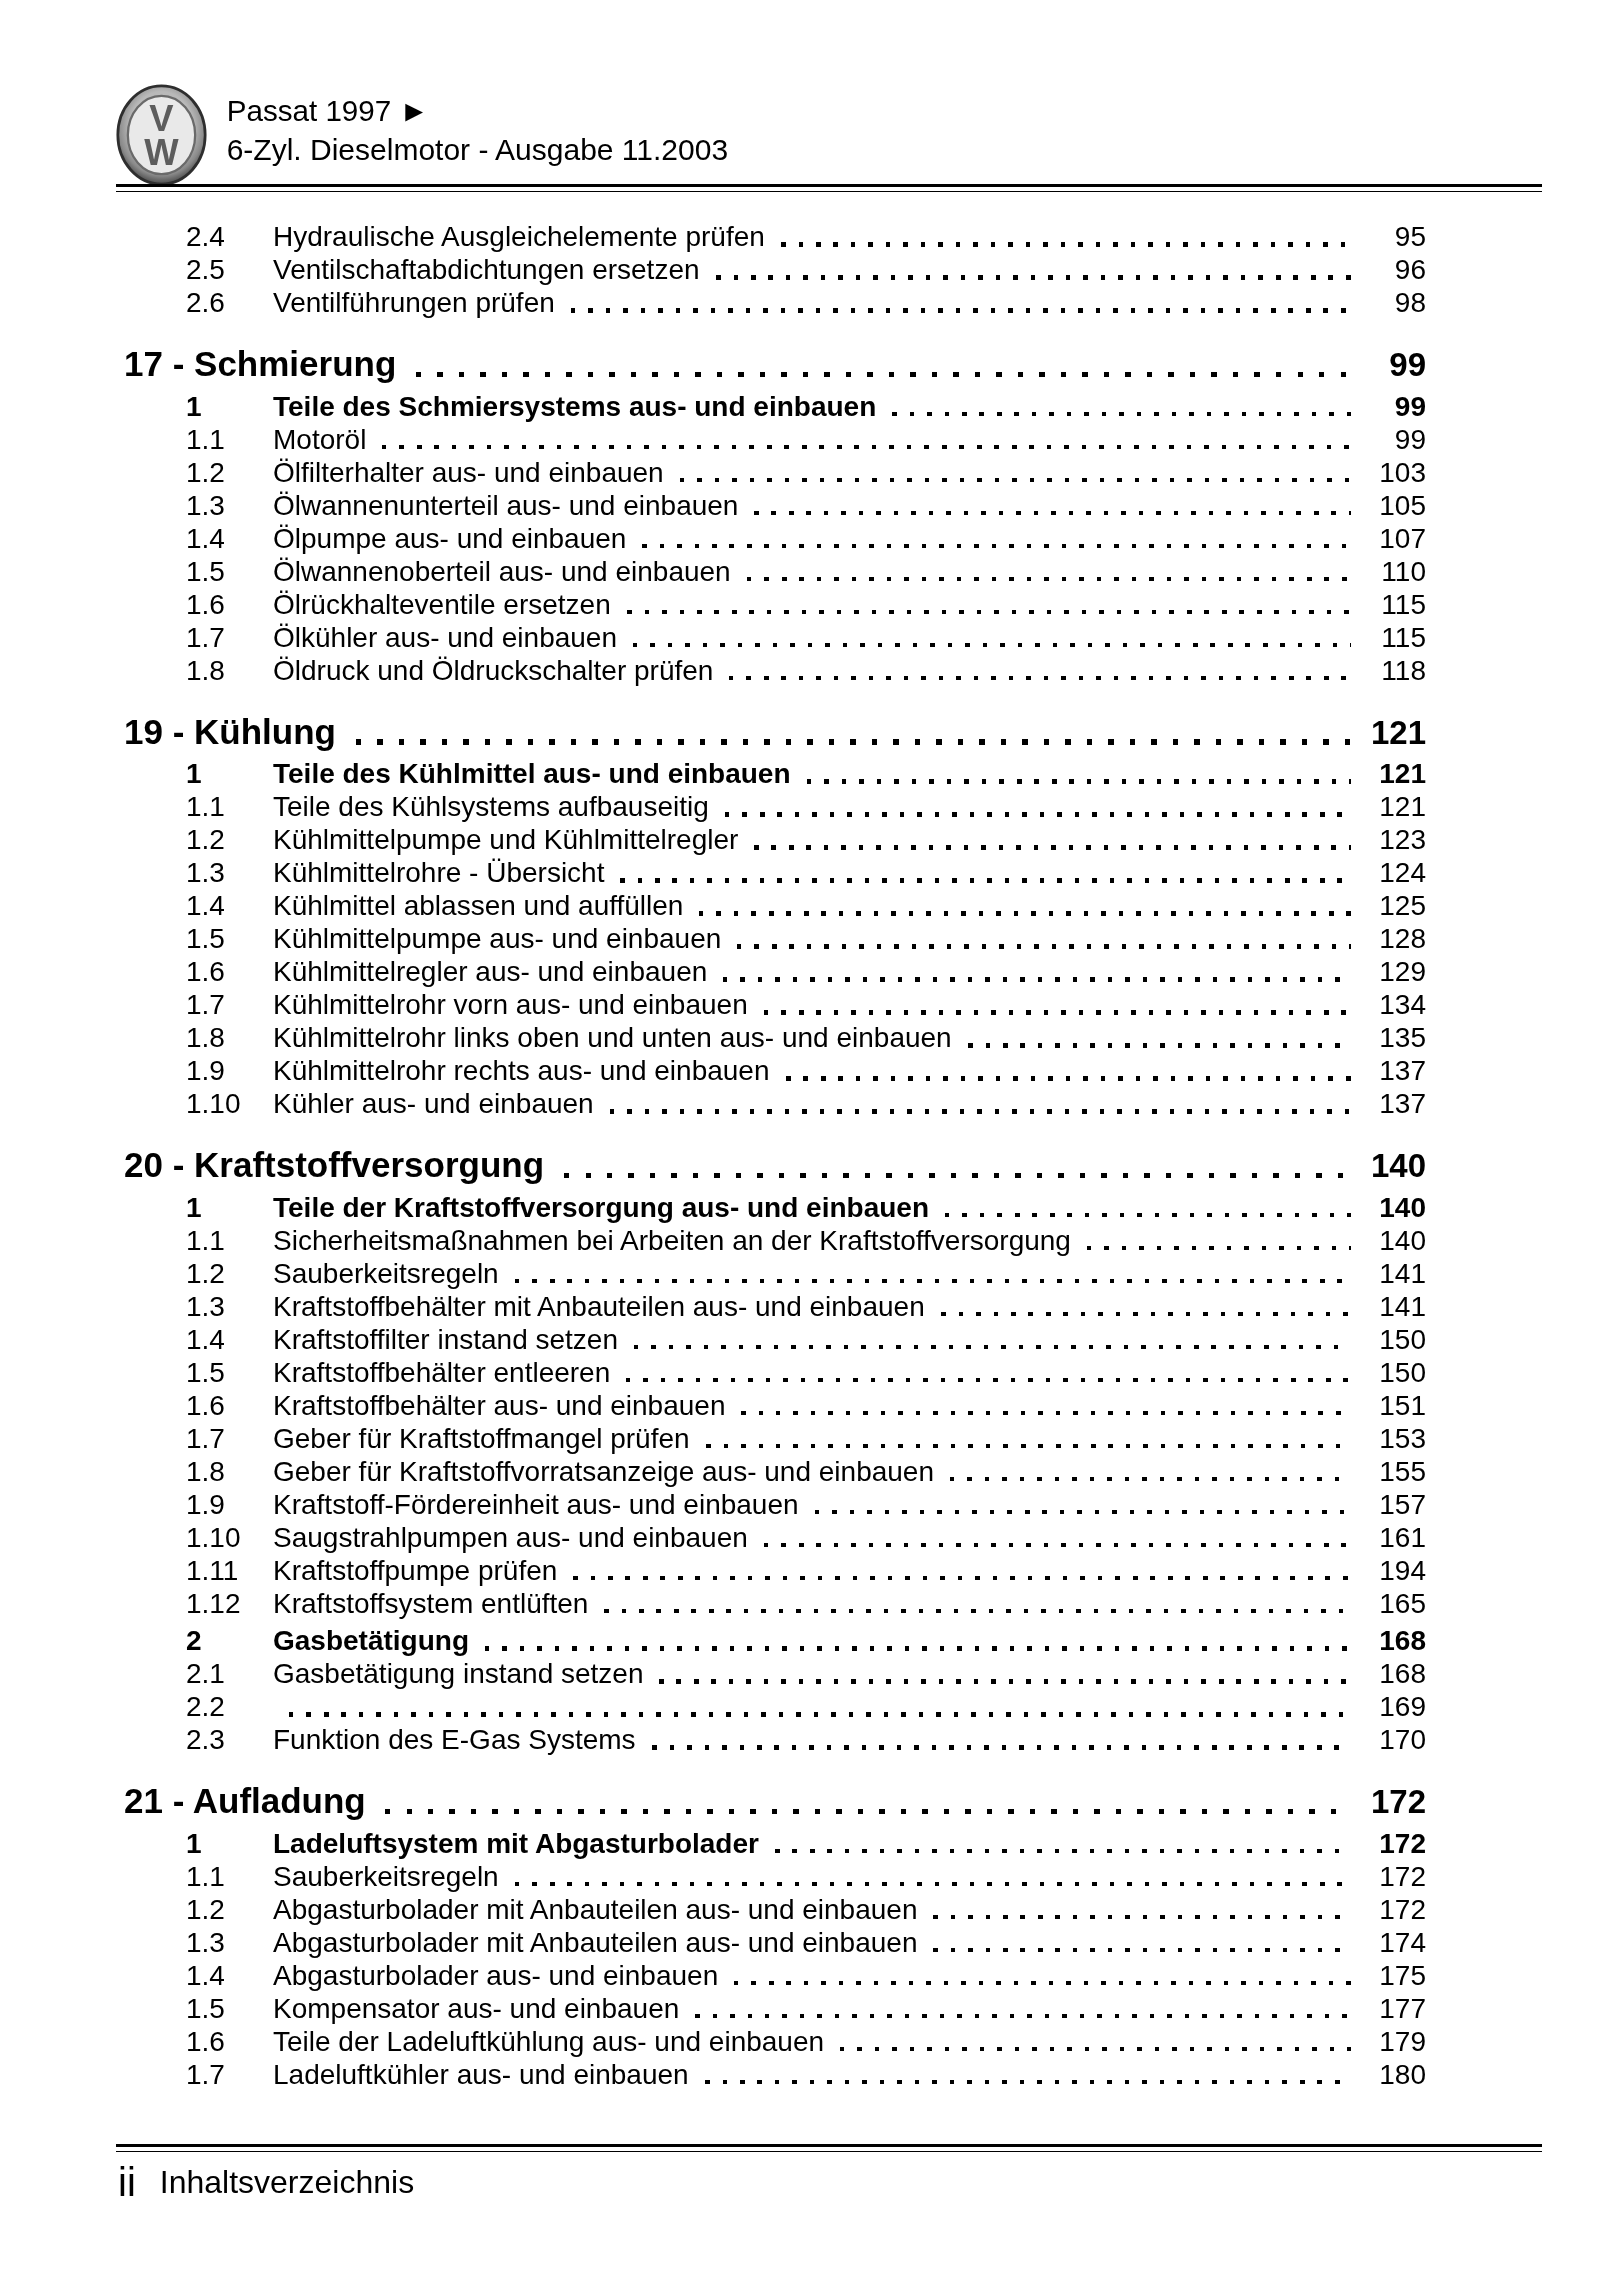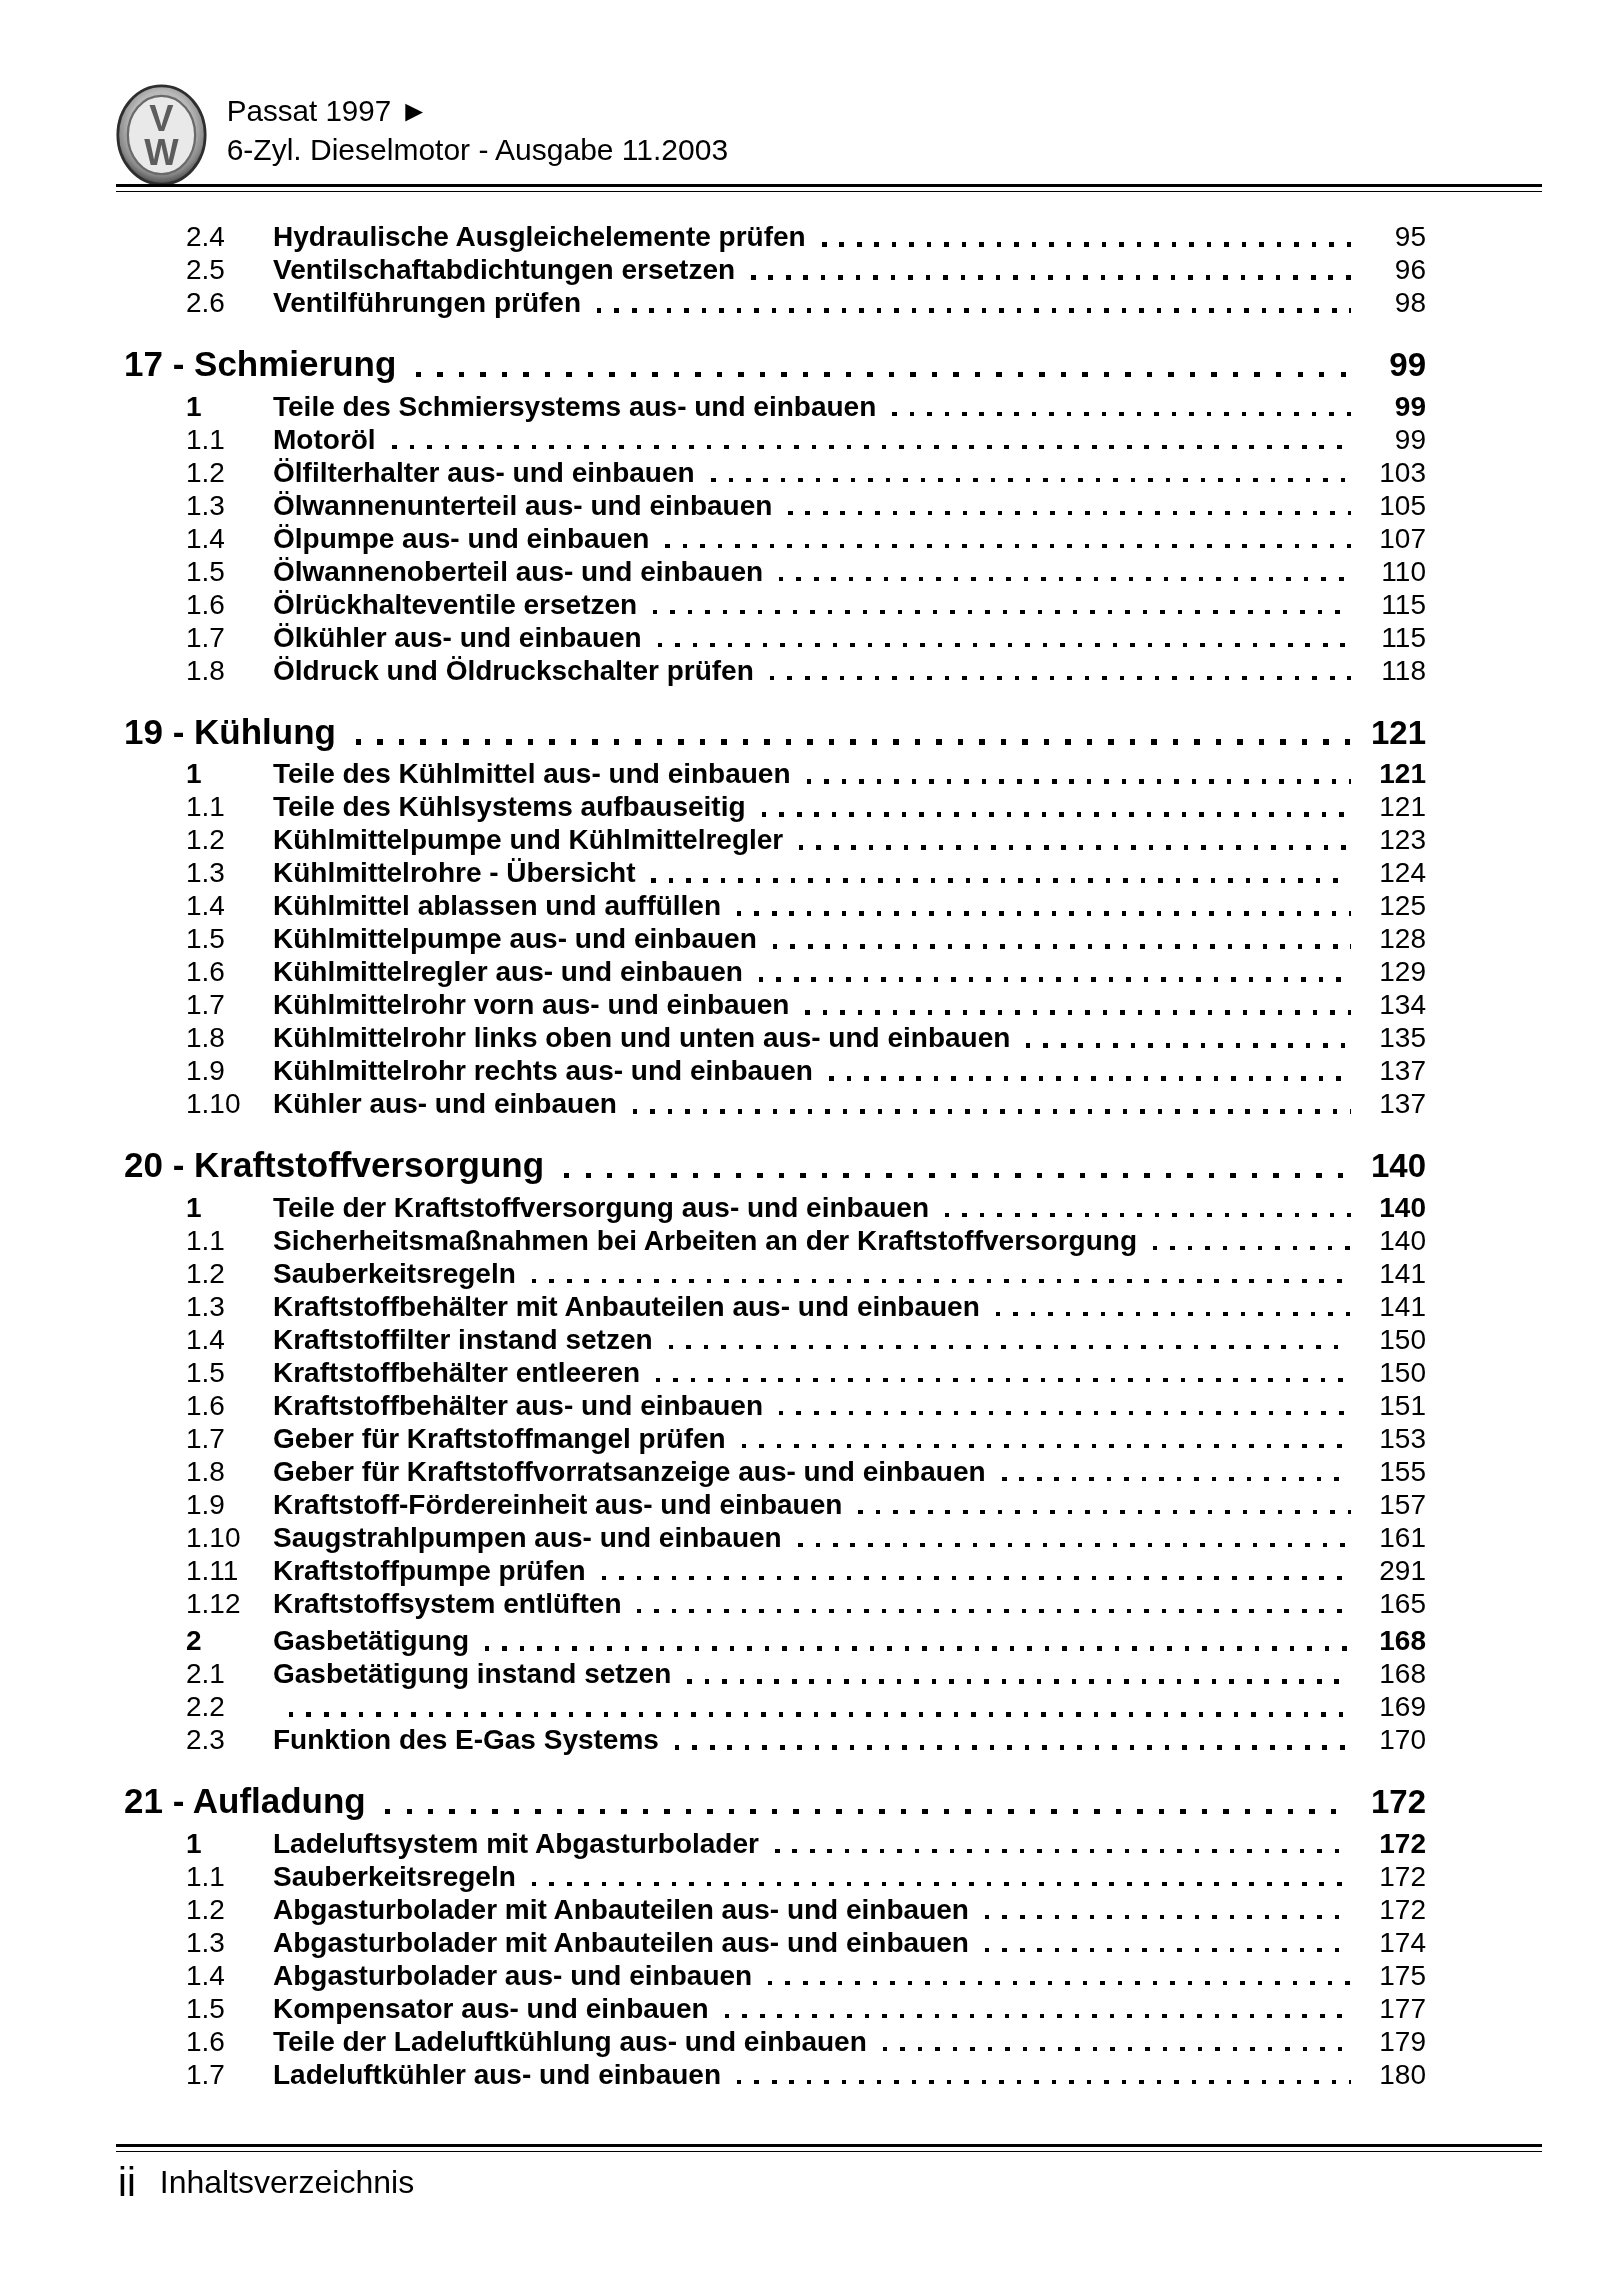--- a/index.html
+++ b/index.html
@@ -32,21 +32,21 @@
 
   .row { display:flex; align-items:baseline; }
 
   .heading { font-weight:bold; font-size:35px; line-height:41px; margin-bottom:4.5px; }
   .heading .pagenum { font-size:33px; }
 
   .entry { padding-left:62px; font-size:28px; line-height:33px; }
   .entry .num { width:87px; flex:none; }
   .entry.bold { font-weight:bold; margin-top:4.5px; }
 
-  .title { white-space:nowrap;font-weight:bold; }
+  .title { white-space:nowrap; }
 
   .leader {
     flex:1 1 auto; min-width:25px; align-self:flex-end;
     height:4.5px; margin:0 10.7px 6.3px 16px;
     background:repeating-linear-gradient(to right, #000 0 4.5px, transparent 4.5px 17.5px);
   }
   .heading .leader {
     height:5.4px; margin:0 10.7px 8px 19.7px;
     background:repeating-linear-gradient(to right, #000 0 5.4px, transparent 5.4px 21.5px);
   }
@@ -343,21 +343,21 @@
     <span class="num">1.10</span>
     <span class="title">Saugstrahlpumpen aus- und einbauen</span>
     <span class="leader"></span>
     <span class="pagenum">161</span>
   </div>
 
   <div class="row entry">
     <span class="num">1.11</span>
     <span class="title">Kraftstoffpumpe prüfen</span>
     <span class="leader"></span>
-    <span class="pagenum">291</span>
+    <span class="pagenum">194</span>
   </div>
 
   <div class="row entry">
     <span class="num">1.12</span>
     <span class="title">Kraftstoffsystem entlüften</span>
     <span class="leader"></span>
     <span class="pagenum">165</span>
   </div>
 
   <div class="row entry bold">

